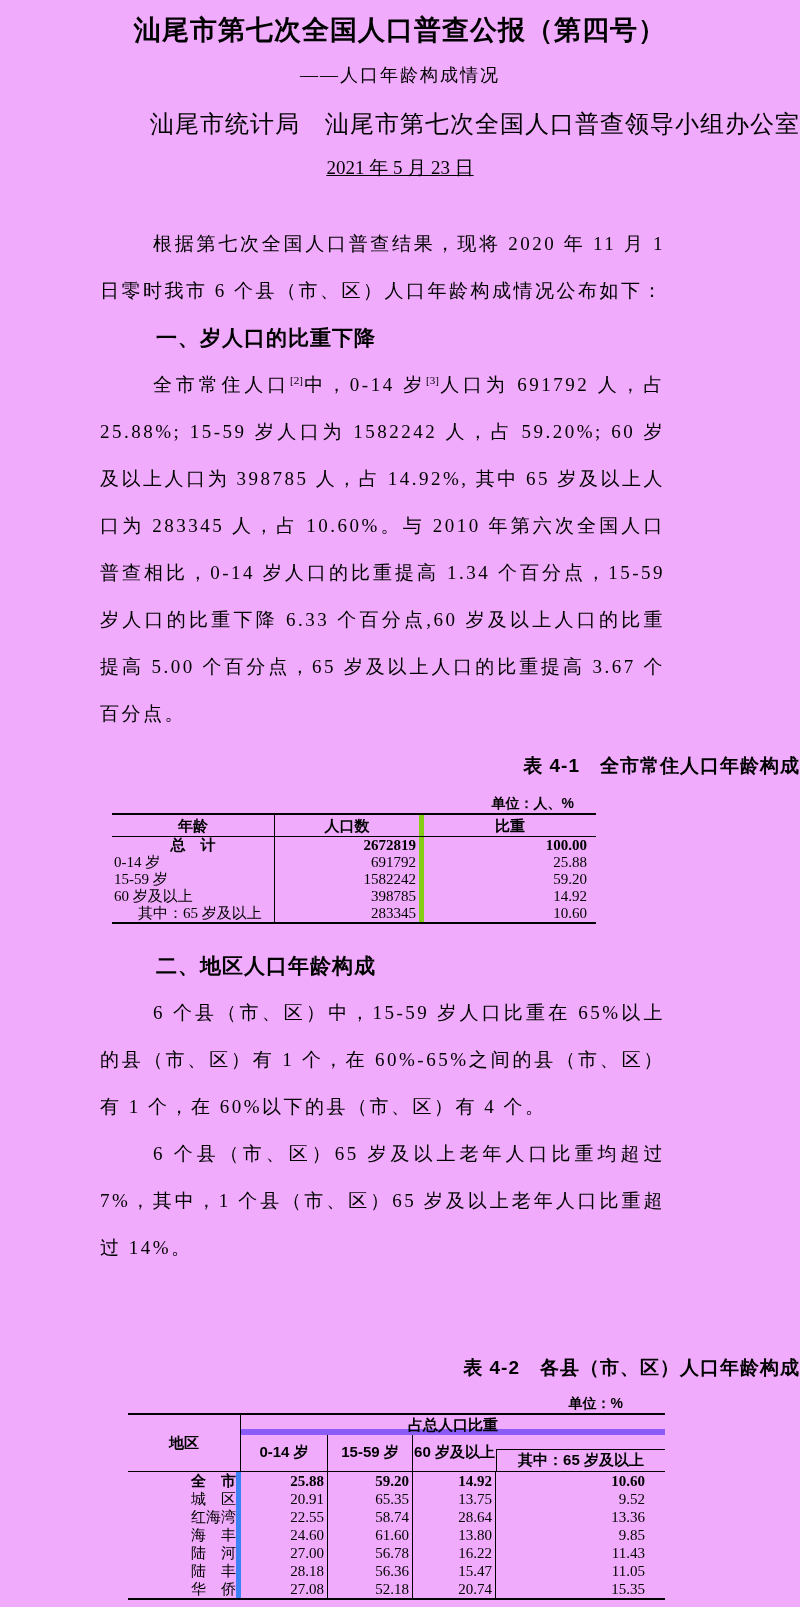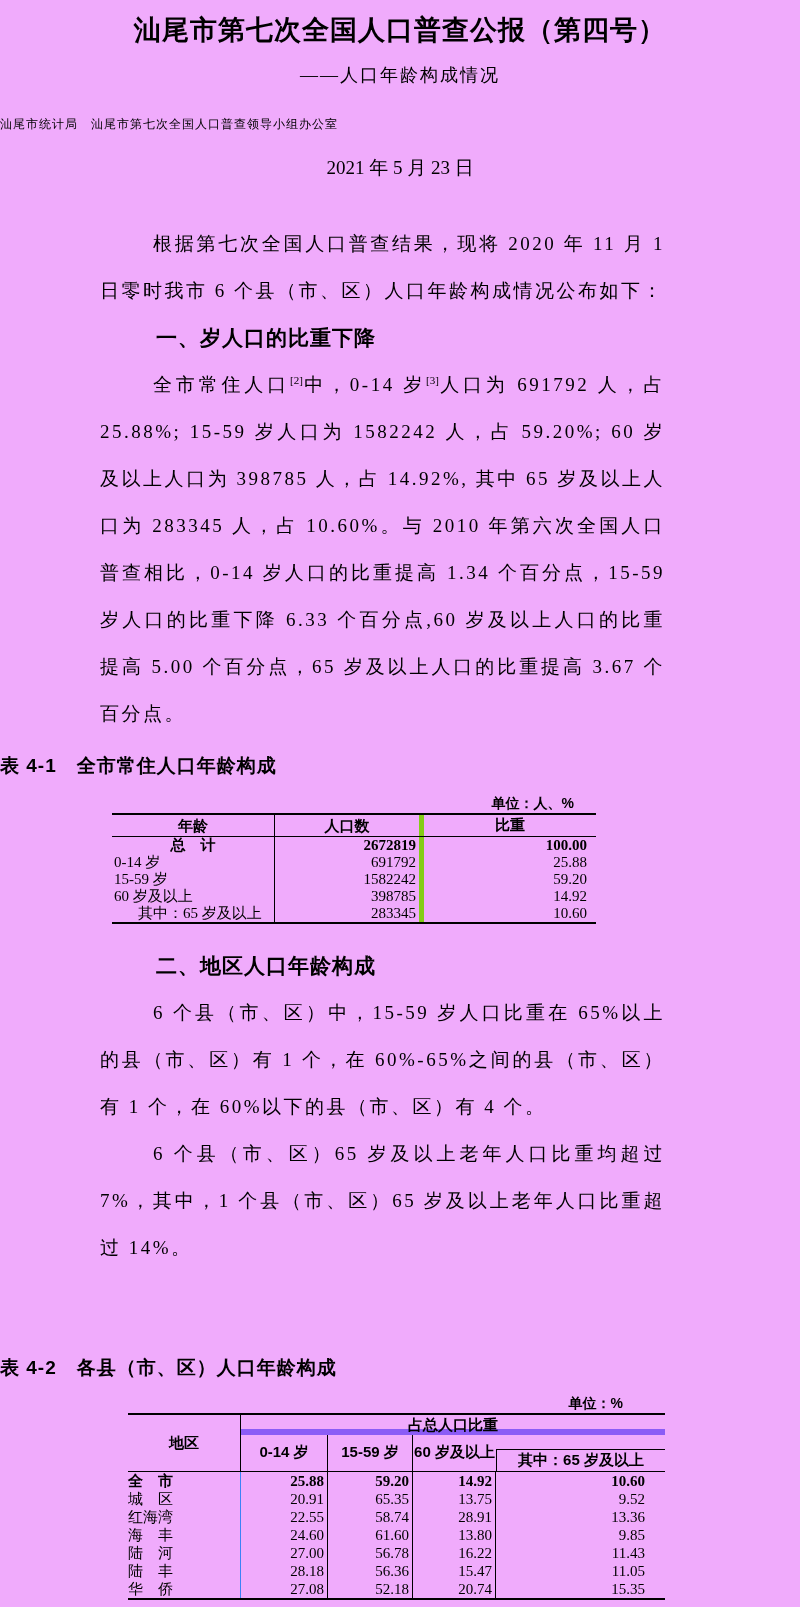--- a/index.html
+++ b/index.html
@@ -29,30 +29,31 @@
   }
   .doc-subtitle {
     margin-top: 15px;
     text-align: center;
     font-size: 18px;
     line-height: 24px;
     letter-spacing: 2px;
   }
   .doc-byline {
     margin-top: 25px;
-    text-align: left;
-    font-size: 12px;
+    text-align: right;
+    font-size: 24px;
     line-height: 24px;
     letter-spacing: 1px;
   }
   .doc-date {
     margin-top: 20px;
     text-align: center;
     font-size: 19px;
     line-height: 24px;
+    text-decoration: underline;
   }
   
   .content {
     width: 565px;
     margin-left: 100px;
     font-size: 19px;
     line-height: 47px;
     text-align: justify;
     letter-spacing: 2.5px;
   }
@@ -72,21 +73,21 @@
   }
   sup.note-ref {
     font-size: 11px;
     letter-spacing: 0;
     vertical-align: super;
     line-height: 0;
   }
   
   .tbl-title {
     margin-top: 16px;
-    text-align: left;
+    text-align: right;
     font-family: "Liberation Sans", "DejaVu Sans", sans-serif;
     font-weight: bold;
     font-size: 19px;
     line-height: 26px;
     letter-spacing: 1px;
   }
   .tbl-unit {
     font-family: "Liberation Sans", "DejaVu Sans", sans-serif;
     font-weight: bold;
     font-size: 14px;
@@ -112,21 +113,21 @@
     border-bottom: 1px solid #000;
     font-family: "Liberation Sans", "DejaVu Sans", sans-serif;
     font-weight: bold;
     height: 21px;
     line-height: 21px;
     text-align: center;
   }
   .t1-body { height: 17px; line-height: 17px; }
   .t1 .c1 { border-right: 1px solid #000; padding-left: 2px; }
   .t1 .c2 { border-right: 5px solid #84cc16; padding-right: 3px; }
-  .t1 .c3 { padding-right: 9px; font-family: Liberation Serif, serif; }
+  .t1 .c3 { padding-right: 9px; }
   .t1-head .c1 { padding-left: 0; }
   .t1-head .c2, .t1-head .c3 { text-align: center; padding-right: 0; }
   .t1 .label-center { text-align: center; padding-left: 0; }
   .t1 .label-indent { padding-left: 26px; }
   
   .t2-box { width: 537px; margin-left: 128px; margin-top: 12px; }
   .t2-box .tbl-unit { padding-right: 42px; }
   .t2 {
     border-top: 2px solid #000;
     border-bottom: 2px solid #000;
@@ -161,21 +162,21 @@
     line-height: 20px;
     border-top: 1px solid #000;
     border-left: 1px solid #000;
     text-align: center;
   }
   .t2-row {
     display: grid;
     grid-template-columns: 113px 87px 85px 83px 169px;
     height: 18px; line-height: 18px;
   }
-  .t2-row .rc { text-align: left; border-right: 1px solid #3b82f6; }
+  .t2-row .rc { text-align: right; border-right: 5px solid #3b82f6; }
   .t2-row .v0 { border-right: 1px solid #000; padding-right: 3px; }
   .t2-row .v1 { border-right: 1px solid #000; padding-right: 3px; }
   .t2-row .v2 { border-right: 1px solid #000; padding-right: 3px; }
   .t2-row .v3 { padding-right: 20px; }
 </style>
 </head>
 <body>
 
 <div class="page">
 
@@ -258,21 +259,21 @@
         <div class="cell rc">城　区</div>
         <div class="cell num v0">20.91</div>
         <div class="cell num v1">65.35</div>
         <div class="cell num v2">13.75</div>
         <div class="cell num v3">9.52</div>
       </div>
       <div class="t2-row">
         <div class="cell rc">红海湾</div>
         <div class="cell num v0">22.55</div>
         <div class="cell num v1">58.74</div>
-        <div class="cell num v2">28.91</div>
+        <div class="cell num v2">28.64</div>
         <div class="cell num v3">13.36</div>
       </div>
       <div class="t2-row">
         <div class="cell rc">海　丰</div>
         <div class="cell num v0">24.60</div>
         <div class="cell num v1">61.60</div>
         <div class="cell num v2">13.80</div>
         <div class="cell num v3">9.85</div>
       </div>
       <div class="t2-row">

